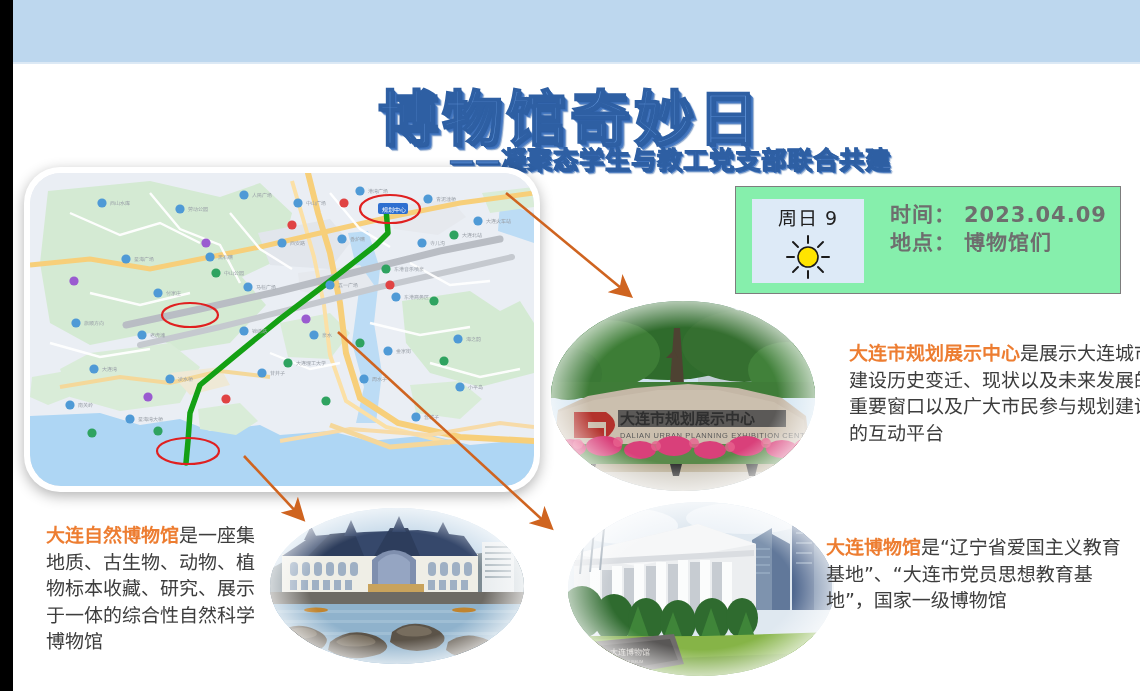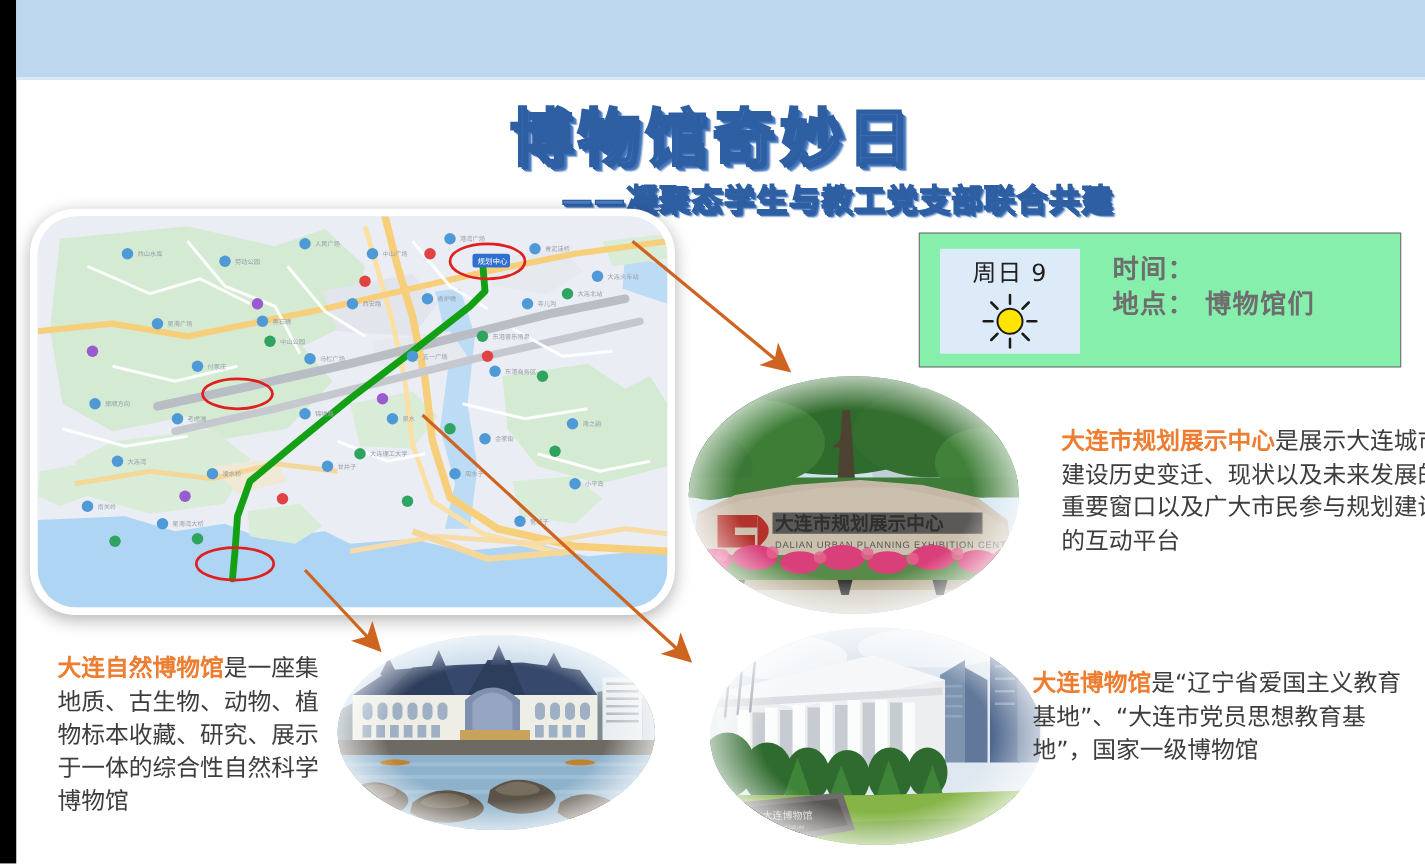--- a/index.html
+++ b/index.html
@@ -17,21 +17,21 @@
   .edge-bar{position:absolute;left:0;top:0;width:13px;height:691px;background:#000;}
 
   
   .top-banner{position:absolute;left:13px;top:0;width:1127px;height:62px;background:#bdd7ee;}
   .top-banner-line{position:absolute;left:13px;top:62px;width:1127px;height:2px;background:#dce9f5;}
 
   
   .title-wrap{position:absolute;left:0;top:62px;width:1140px;height:120px;}
   .main-title{
     position:absolute;left:0;top:8px;width:1140px;text-align:center;
-    font-size:50px;font-weight:bold;letter-spacing:4px;
+    font-size:60px;font-weight:bold;letter-spacing:4px;
     color:#5b8fd4;
     -webkit-text-stroke:2px #2e5fa3;
     text-shadow:
       1px 1px 0 #2e5fa3, 2px 2px 0 #2e5fa3, 3px 3px 0 #3f72bb,
       4px 4px 0 #4a7cc4, 5px 5px 1px rgba(46,95,163,.55);
     font-family:"DejaVu Sans","Liberation Sans",sans-serif;
   }
   .sub-title{
     position:absolute;left:0;top:78px;width:1140px;text-align:center;
     font-size:25px;font-weight:bold;letter-spacing:1px;
@@ -284,20 +284,21 @@
           <line x1="12" y1="10" x2="17" y2="15"></line>
           <line x1="37" y1="35" x2="42" y2="40"></line>
           <line x1="42" y1="10" x2="37" y2="15"></line>
           <line x1="17" y1="35" x2="12" y2="40"></line>
         </g>
       </svg>
     </div>
     <div class="info-lines">
       <div>
         <span class="info-key">时间：</span>
+        <span class="info-val">2023.04.09</span>
       </div>
       <div>
         <span class="info-key">地点：</span>
         <span class="info-val">博物馆们</span>
       </div>
     </div>
   </div>
 
   <div class="photo" style="left:548px;top:298px;width:270px;height:196px;">
     <svg class="oval" viewBox="0 0 270 196">

